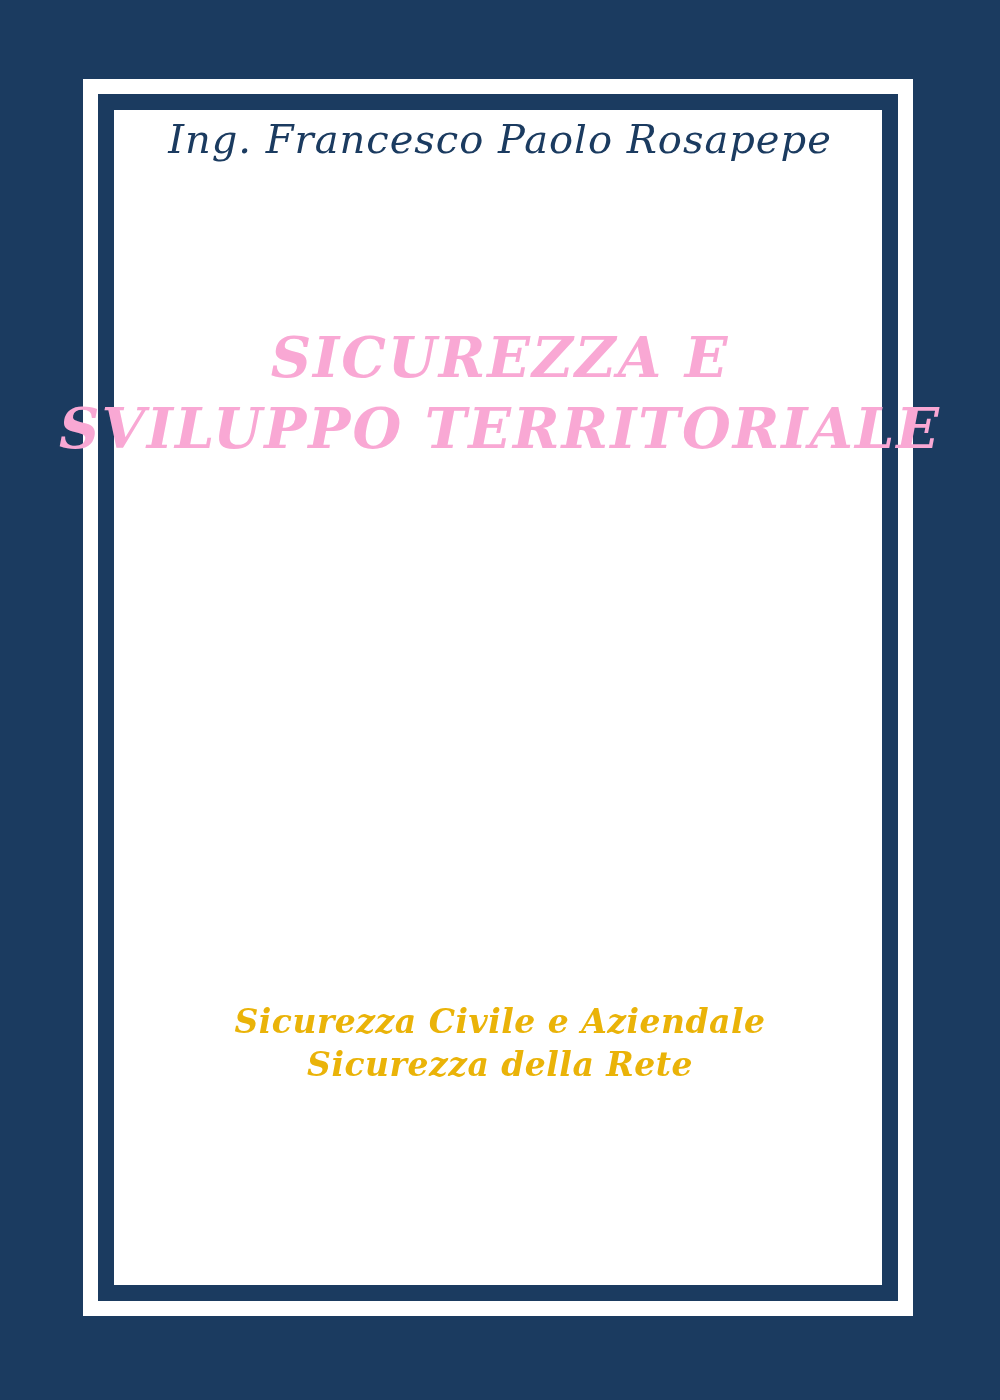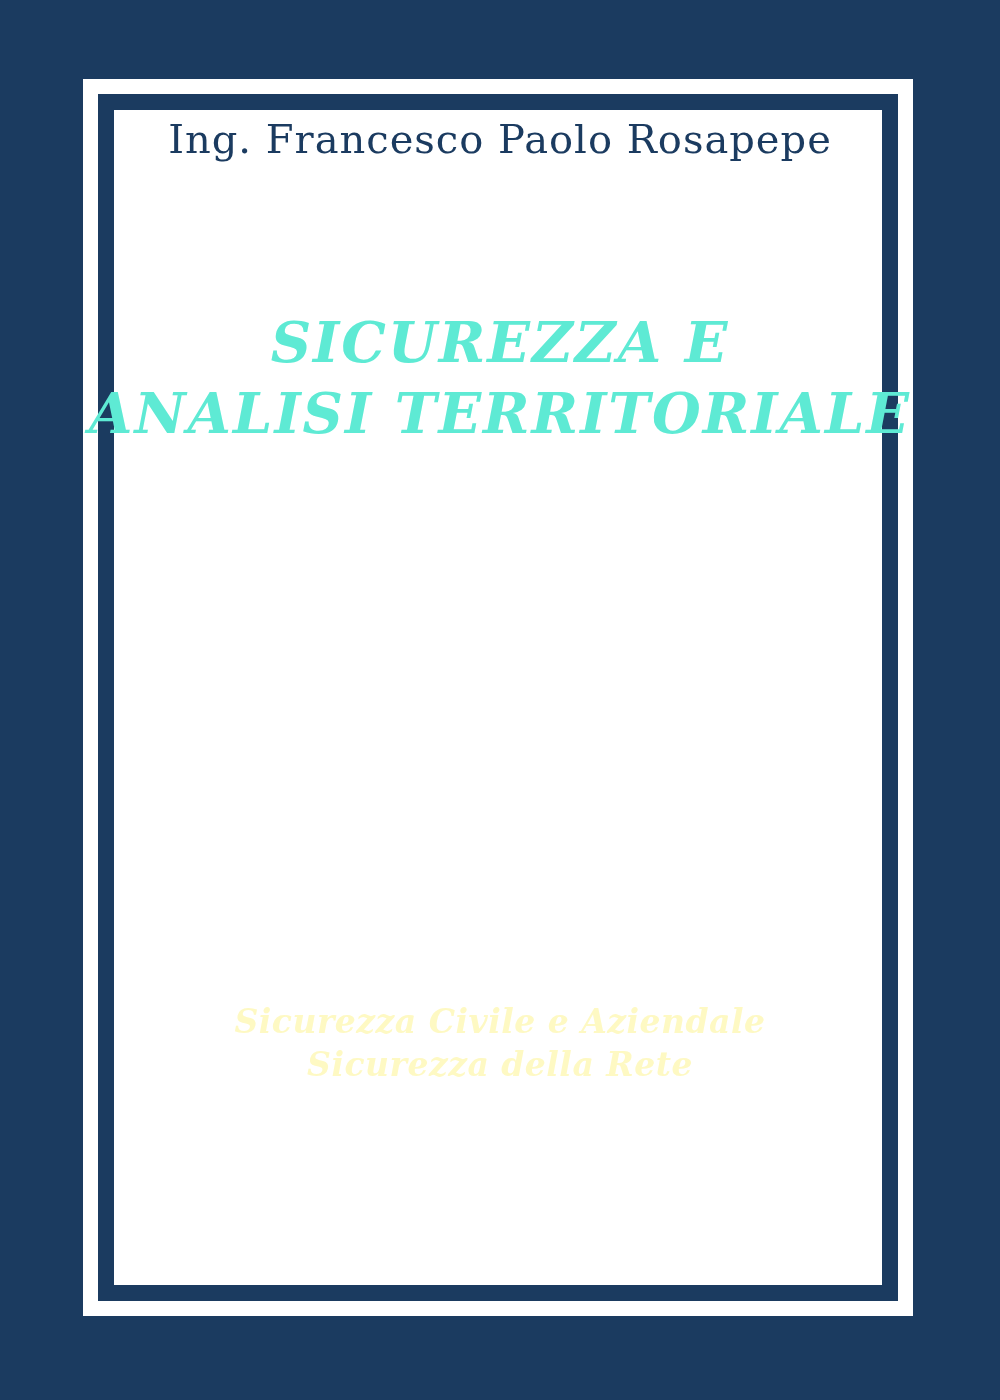--- a/index.html
+++ b/index.html
@@ -30,46 +30,47 @@
     inset: 15px;
     border: 16px solid #1b3b60;
     background: #ffffff;
   }
   .author {
     position: absolute;
     top: 116px;
     left: 0;
     right: 0;
     text-align: center;
+    font-style: italic;
     font-size: 40px;
     letter-spacing: 1px;
     color: #1b3b60;
   }
   .title-block {
     position: absolute;
-    top: 307px;
+    top: 322px;
     left: 0;
     right: 0;
     text-align: center;
-    color: #5eead4;
+    color: #f9a8d4;
   }
   .title-line {
     font-style: italic;
     font-weight: bold;
     font-size: 56px;
     line-height: 71px;
     letter-spacing: 2px;
   }
   .subtitle-block {
     position: absolute;
     top: 1000px;
     left: 0;
     right: 0;
     text-align: center;
-    color: #fef9c3;
+    color: #eab308;
   }
   .subtitle-line {
     font-style: italic;
     font-weight: bold;
     font-size: 33px;
     line-height: 43px;
     letter-spacing: 0.5px;
   }
 </style>
 </head>
@@ -77,20 +78,20 @@
 
 <div class="cover">
   <div class="outer-frame">
     <div class="inner-frame"></div>
   </div>
 
   <div class="author">Ing. Francesco Paolo Rosapepe</div>
 
   <div class="title-block">
     <div class="title-line">SICUREZZA E</div>
-    <div class="title-line">ANALISI TERRITORIALE</div>
+    <div class="title-line">SVILUPPO TERRITORIALE</div>
   </div>
 
   <div class="subtitle-block">
     <div class="subtitle-line">Sicurezza Civile e Aziendale</div>
     <div class="subtitle-line">Sicurezza della Rete</div>
   </div>
 </div>
 
 </body></html>

